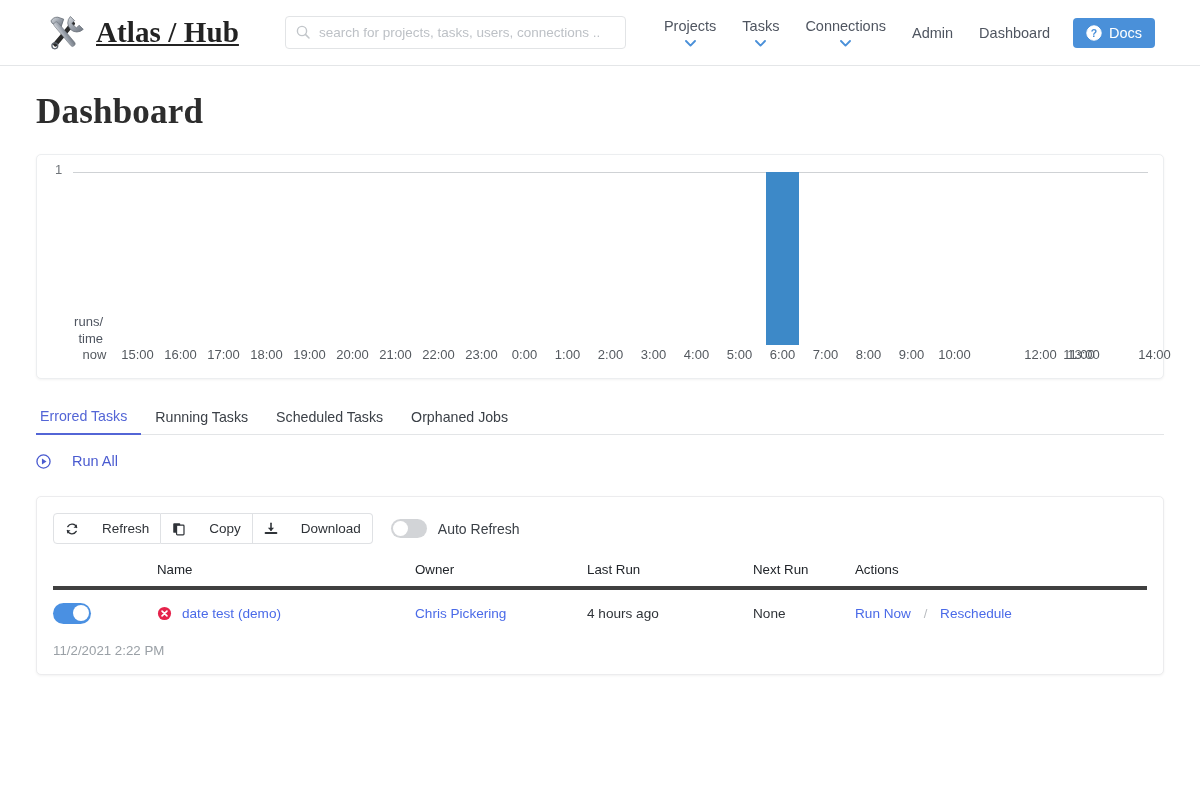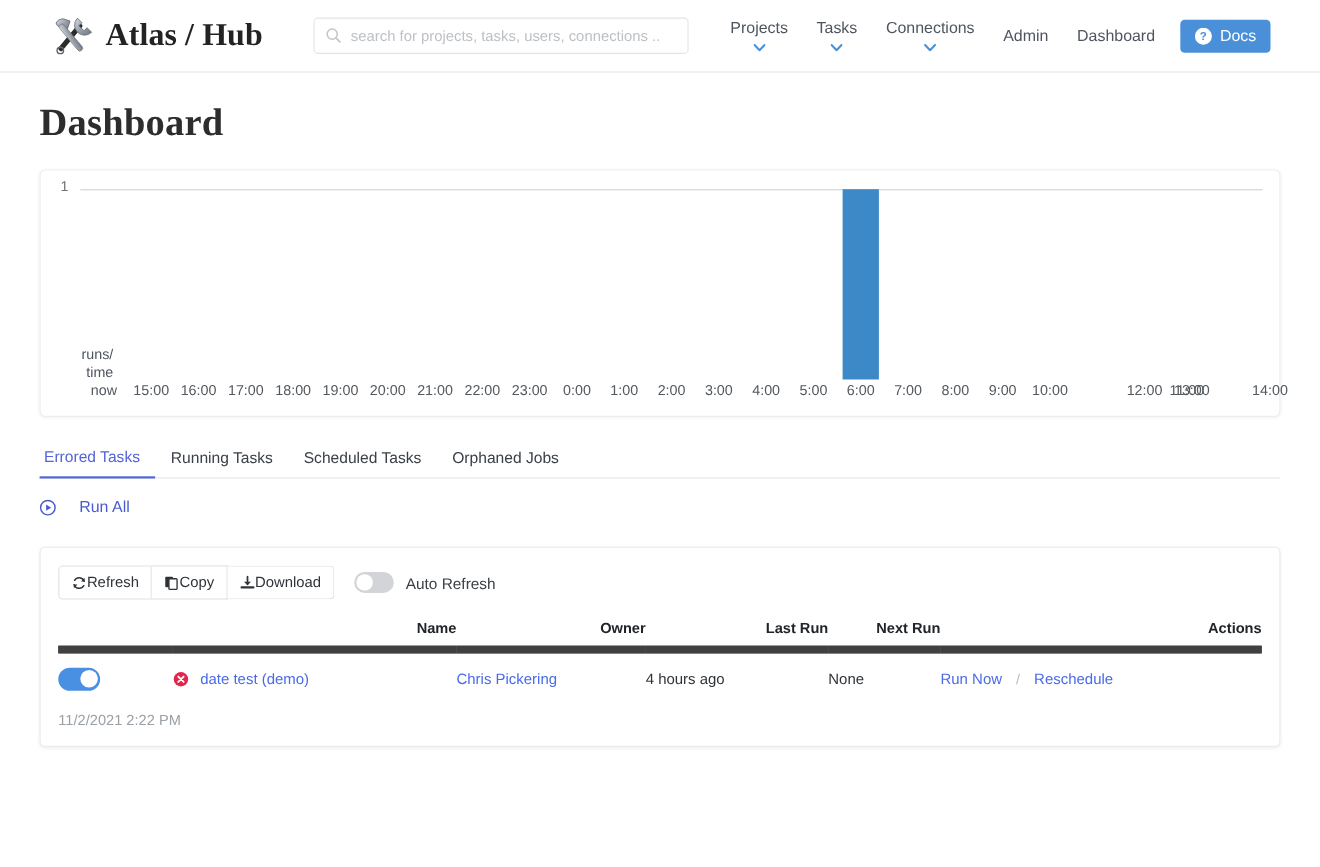--- a/index.html
+++ b/index.html
@@ -29,20 +29,21 @@
     text-decoration: none;
   }
   .brand-logo { width: 44px; height: 44px; display:block; }
   .brand-text {
     font-family: "Liberation Serif", serif;
     font-size: 29px;
     font-weight: 700;
     color: #232323;
     letter-spacing: .1px;
     white-space: nowrap;
+    text-decoration: underline;
   }
 
   .search-wrap {
     margin-left: 46px;
     position: relative;
     width: 341px;
     height: 33px;
   }
   .search-input {
     width: 100%;
@@ -224,21 +225,21 @@
   .toolbar {
     display: flex;
     align-items: center;
     gap: 0;
     height: 32px;
   }
   .btn-group { display: flex; }
   .tbtn {
     display: flex;
     align-items: center;
-    gap: 0;
+    gap: 23px;
     border: 1px solid #dfe1e4;
     background: #fff;
     font-size: 13.5px;
     color: #2f3338;
     padding: 0 11px;
     height: 31px;
     cursor: pointer;
     font-family: "Liberation Sans", sans-serif;
   }
   .tbtn:not(:first-child) { border-left: none; }
@@ -267,26 +268,26 @@
     font-size: 14px;
     color: #3b4047;
   }
 
   table.data {
     width: 100%;
     border-collapse: collapse;
     margin-top: 17px;
   }
   table.data th {
-    text-align: right;
+    text-align: left;
     font-size: 13.3px;
-    font-weight: 700;
+    font-weight: 400;
     color: #21252a;
     padding: 0 0 9px 0;
-    border-bottom: 7px solid #404040;
+    border-bottom: 4px solid #404040;
   }
   table.data td {
     font-size: 13.6px;
     color: #2f3338;
     padding: 13px 0 13px 0;
     vertical-align: middle;
   }
   .col-toggle { width: 104px; }
   .col-name   { width: 258px; }
   .col-owner  { width: 172px; }

